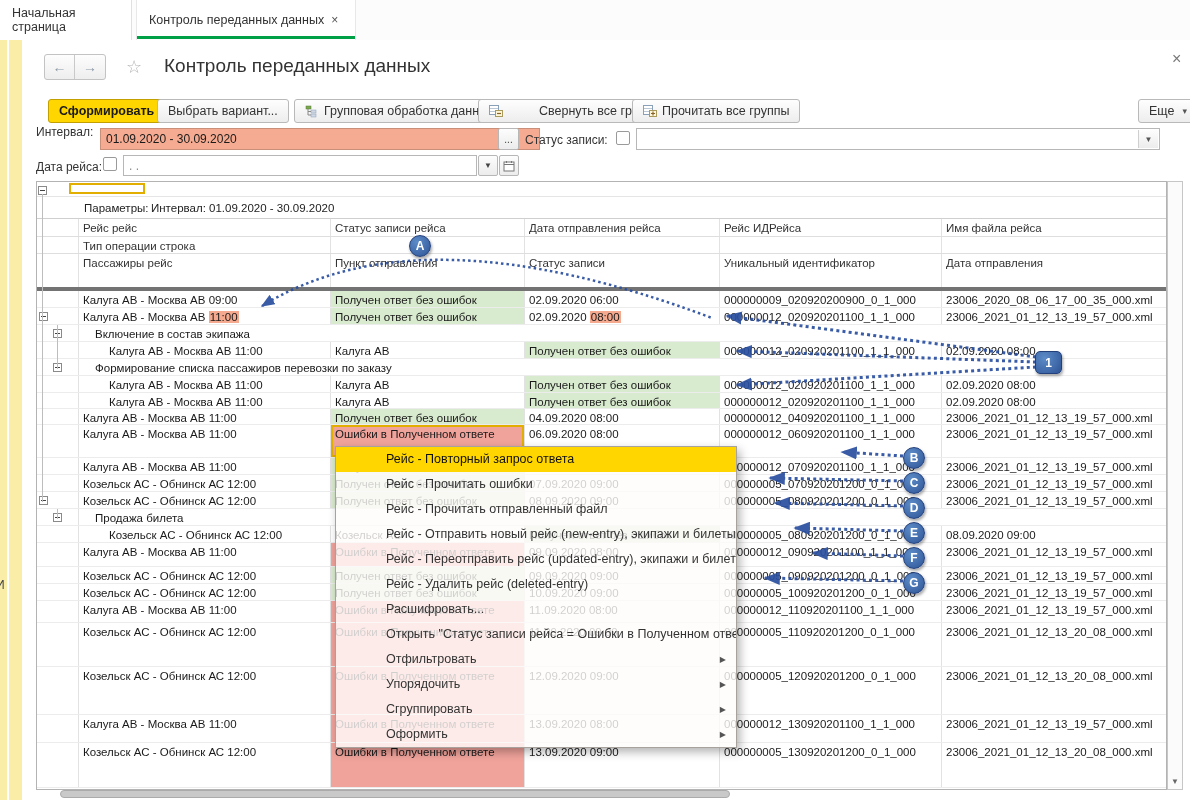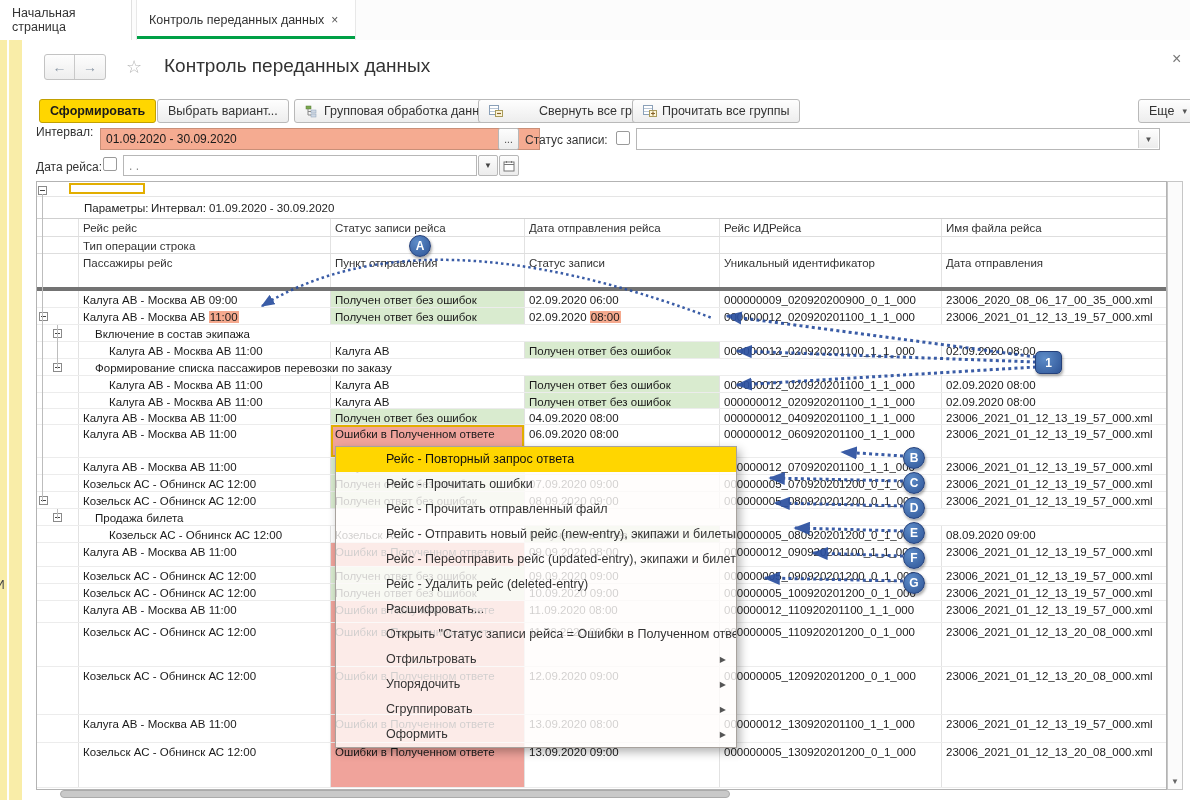--- a/index.html
+++ b/index.html
@@ -104,21 +104,21 @@
   </div>
 
   <div class="navbtns">
     <span class="nb">←</span>
     <span class="nb">→</span>
   </div>
   <span class="star">☆</span>
   <div class="ptitle">Контроль переданных данных</div>
   <span class="pclose">×</span>
 
-  <div class="btn yellow" style="left:39px;">
+  <div class="btn yellow" style="left:48px;">
     <span>Сформировать</span>
   </div>
   <div class="btn" style="left:157px;">
     <span>Выбрать вариант...</span>
   </div>
   <div class="btn" style="left:294px;">
     <span class="micon">
       <svg width="14" height="13">
           <rect x="1" y="1" width="5" height="3" fill="#7aa84f" stroke="#567a36" stroke-width="0.5"></rect>
           <rect x="6" y="5" width="5" height="3" fill="#cfd8e4" stroke="#8aa0b8" stroke-width="0.5"></rect>

